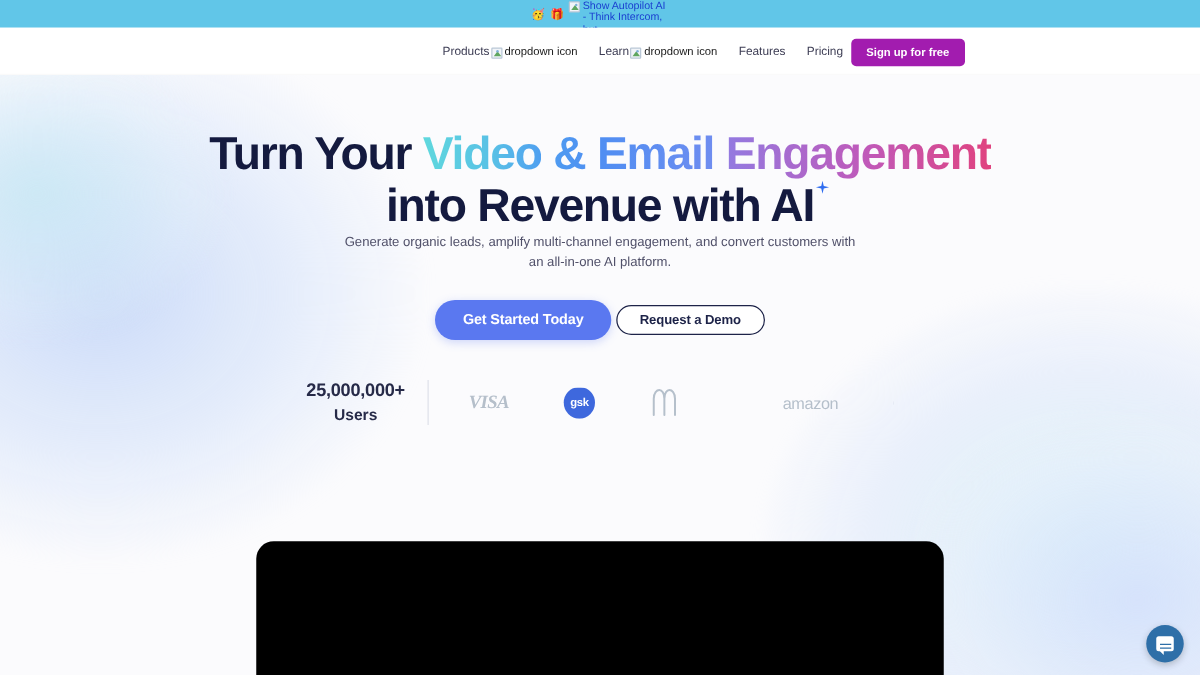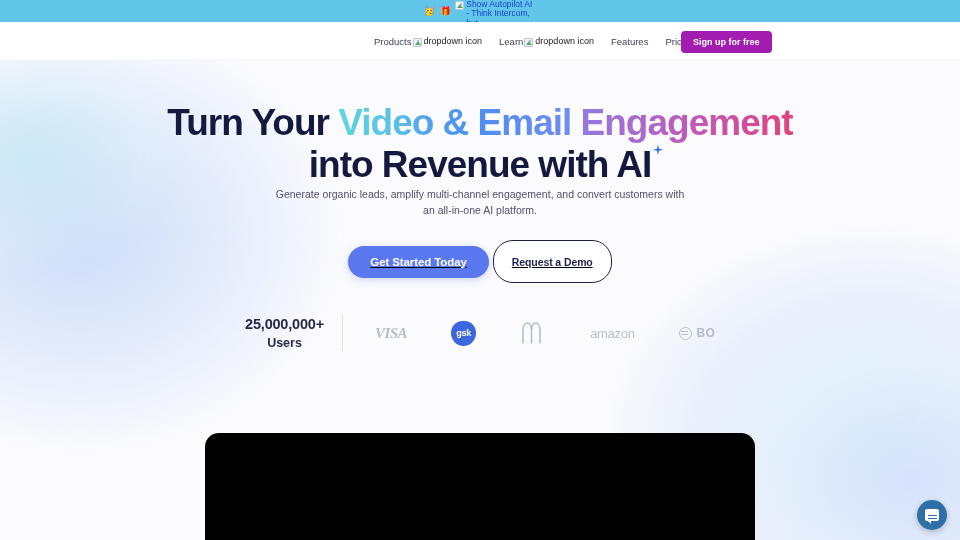--- a/index.html
+++ b/index.html
@@ -200,21 +200,21 @@
   }
   .logo-sub {
     font-size: 6.5px;
     color: #9a9ab0;
     letter-spacing: 0.1px;
     margin-top: 2px;
   }
 
   .nav {
     position: absolute;
-    left: 374px;
+    left: 354px;
     top: 0;
     height: 38px;
     display: flex;
     align-items: center;
     gap: 17px;
   }
   .nav-item {
     display: flex;
     align-items: center;
     gap: 1px;
@@ -302,38 +302,37 @@
     line-height: 16px;
     color: #51516a;
   }
 
   .cta-row {
     margin-top: 22px;
     display: flex;
     align-items: center;
     justify-content: center;
     gap: 4px;
-    text-decoration: underline;
   }
   .btn-primary {
     height: 32px;
     padding: 0 22px;
     border: none;
     border-radius: 20px;
     background: #5a78f0;
     color: #ffffff;
     font-size: 11.5px;
     font-weight: 700;
     letter-spacing: -0.1px;
     cursor: pointer;
     font-family: "Liberation Sans", sans-serif;
     box-shadow: 0 2px 8px rgba(90,120,240,0.28);
   }
   .btn-secondary {
-    height: 43px;
+    height: 24px;
     padding: 0 18px;
     border: 1.4px solid #1d2348;
     border-radius: 20px;
     background: #ffffff;
     color: #1d2348;
     font-size: 10.5px;
     font-weight: 700;
     letter-spacing: -0.1px;
     cursor: pointer;
     font-family: "Liberation Sans", sans-serif;
@@ -391,20 +390,21 @@
     display: flex;
     align-items: center;
     justify-content: center;
     letter-spacing: -0.2px;
   }
   .brand-amazon {
     font-size: 13px;
     color: #a9b5c2;
     letter-spacing: -0.3px;
     position: relative;
+    margin-left: 36px;
   }
   .brand-bose {
     display: flex;
     align-items: center;
     gap: 5px;
     font-size: 12px;
     font-weight: 700;
     color: #a9b5c2;
     letter-spacing: 0.2px;
   }

